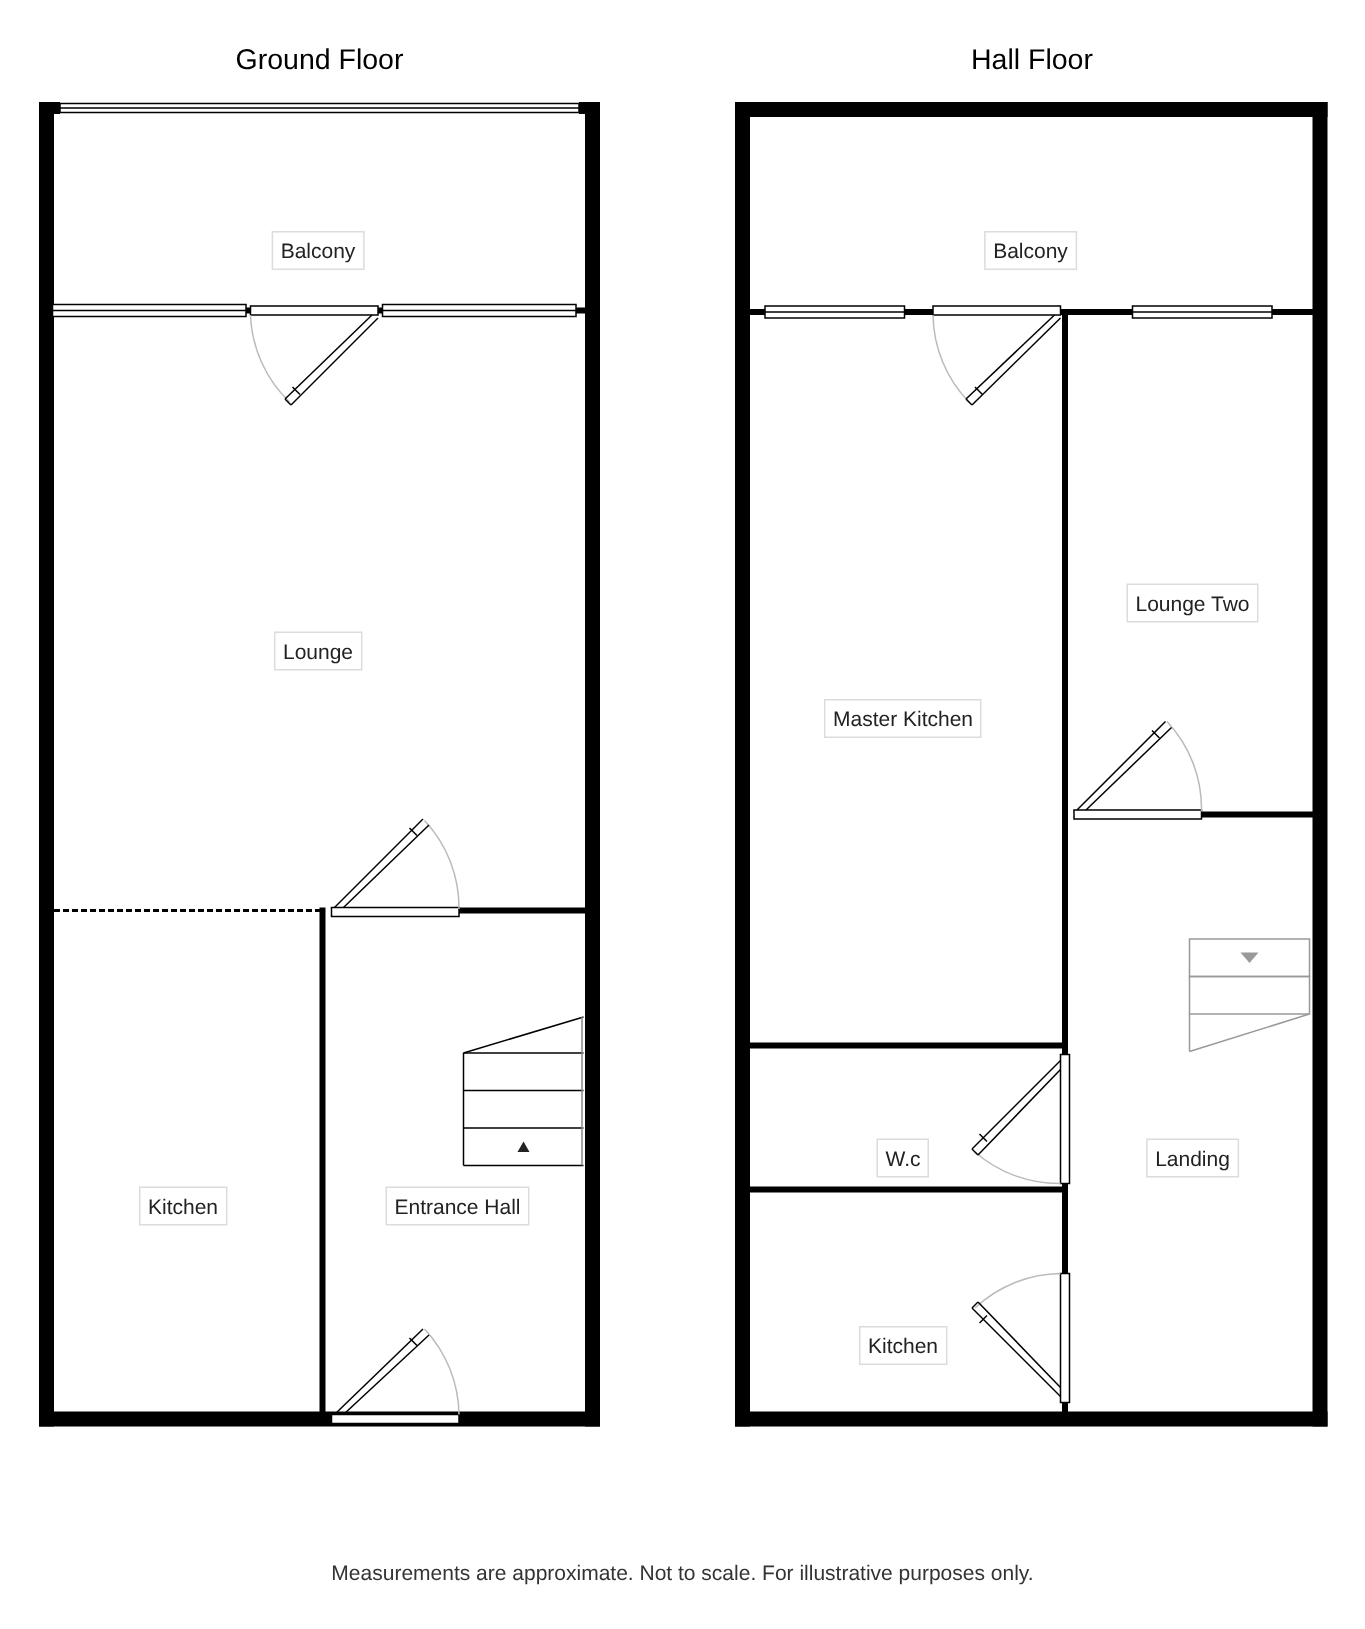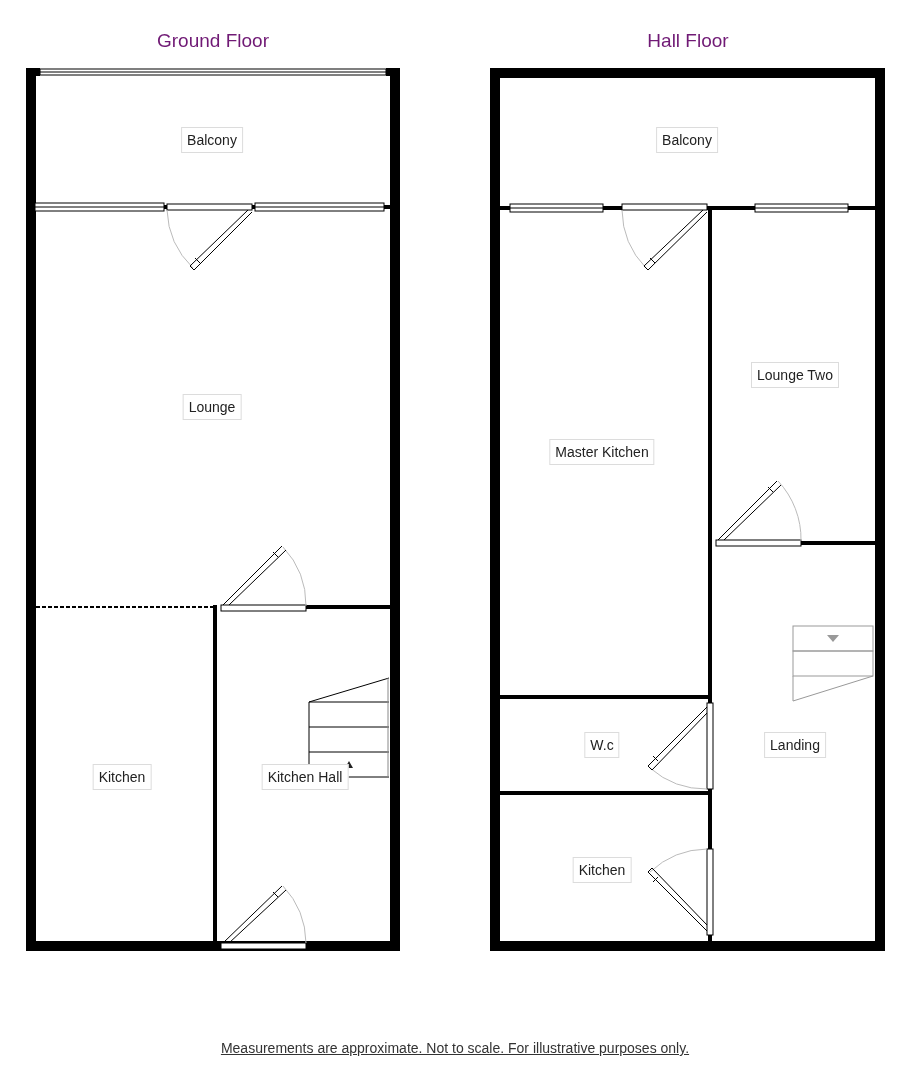--- a/index.html
+++ b/index.html
@@ -1,22 +1,22 @@
 <!DOCTYPE html>
 <html><head>
 <meta charset="utf-8">
 <style>
   html, body { margin: 0; padding: 0; background: #ffffff; }
   body { width: 910px; height: 1086px; position: relative; overflow: hidden; font-family: "Liberation Sans", sans-serif; }
-  .floor-title { position: absolute; top: 30px; font-size: 19px; color: #701a75; text-align: center; width: 300px; }
+  .floor-title { position: absolute; top: 30px; font-size: 19px; color: #000000; text-align: center; width: 300px; }
   #gf-title { left: 63px; }
   #ff-title { left: 538px; }
   svg.plan { position: absolute; left: 0; top: 0; }
-  .room-label { position: absolute; font-size: 14px; color: #222; background: #fff; border: 1px solid #dcdcdc; padding: 4px 5px; white-space: nowrap; transform: translate(-50%, -50%); line-height: 16px; }
-  .footer { position: absolute; top: 1040px; left: 0; width: 910px; text-align: center; font-size: 14px; color: #333; text-decoration: underline; }
+  .room-label { position: absolute; font-size: 14px; color: #222; background: #fff; border: 1px solid #dcdcdc; padding: 4px 5px; white-space: nowrap; transform: translate(-50%, -50%); line-height: 16px; margin-top: 27px; }
+  .footer { position: absolute; top: 1040px; left: 0; width: 910px; text-align: center; font-size: 14px; color: #333; }
 </style>
 </head>
 <body>
 
 <div class="floor-title" id="gf-title">Ground Floor</div>
 <div class="floor-title" id="ff-title">Hall Floor</div>
 
 <svg class="plan" width="910" height="1086" viewBox="0 0 910 1086">
 
   <g>
@@ -142,21 +142,21 @@
       <line x1="793" y1="676" x2="793" y2="701"></line>
       <line x1="793" y1="701" x2="873" y2="676"></line>
     </g>
     <polygon points="827,635 839,635 833,642" fill="#999"></polygon>
   </g>
 </svg>
 
 <div class="room-label" style="left:212px;top:140px">Balcony</div>
 <div class="room-label" style="left:212px;top:407px">Lounge</div>
 <div class="room-label" style="left:122px;top:777px">Kitchen</div>
-<div class="room-label" style="left:305px;top:777px">Kitchen Hall</div>
+<div class="room-label" style="left:305px;top:777px">Entrance Hall</div>
 
 <div class="room-label" style="left:687px;top:140px">Balcony</div>
 <div class="room-label" style="left:795px;top:375px">Lounge Two</div>
 <div class="room-label" style="left:602px;top:452px">Master Kitchen</div>
 <div class="room-label" style="left:602px;top:745px">W.c</div>
 <div class="room-label" style="left:795px;top:745px">Landing</div>
 <div class="room-label" style="left:602px;top:870px">Kitchen</div>
 
 <div class="footer">Measurements are approximate. Not to scale. For illustrative purposes only.</div>
 

